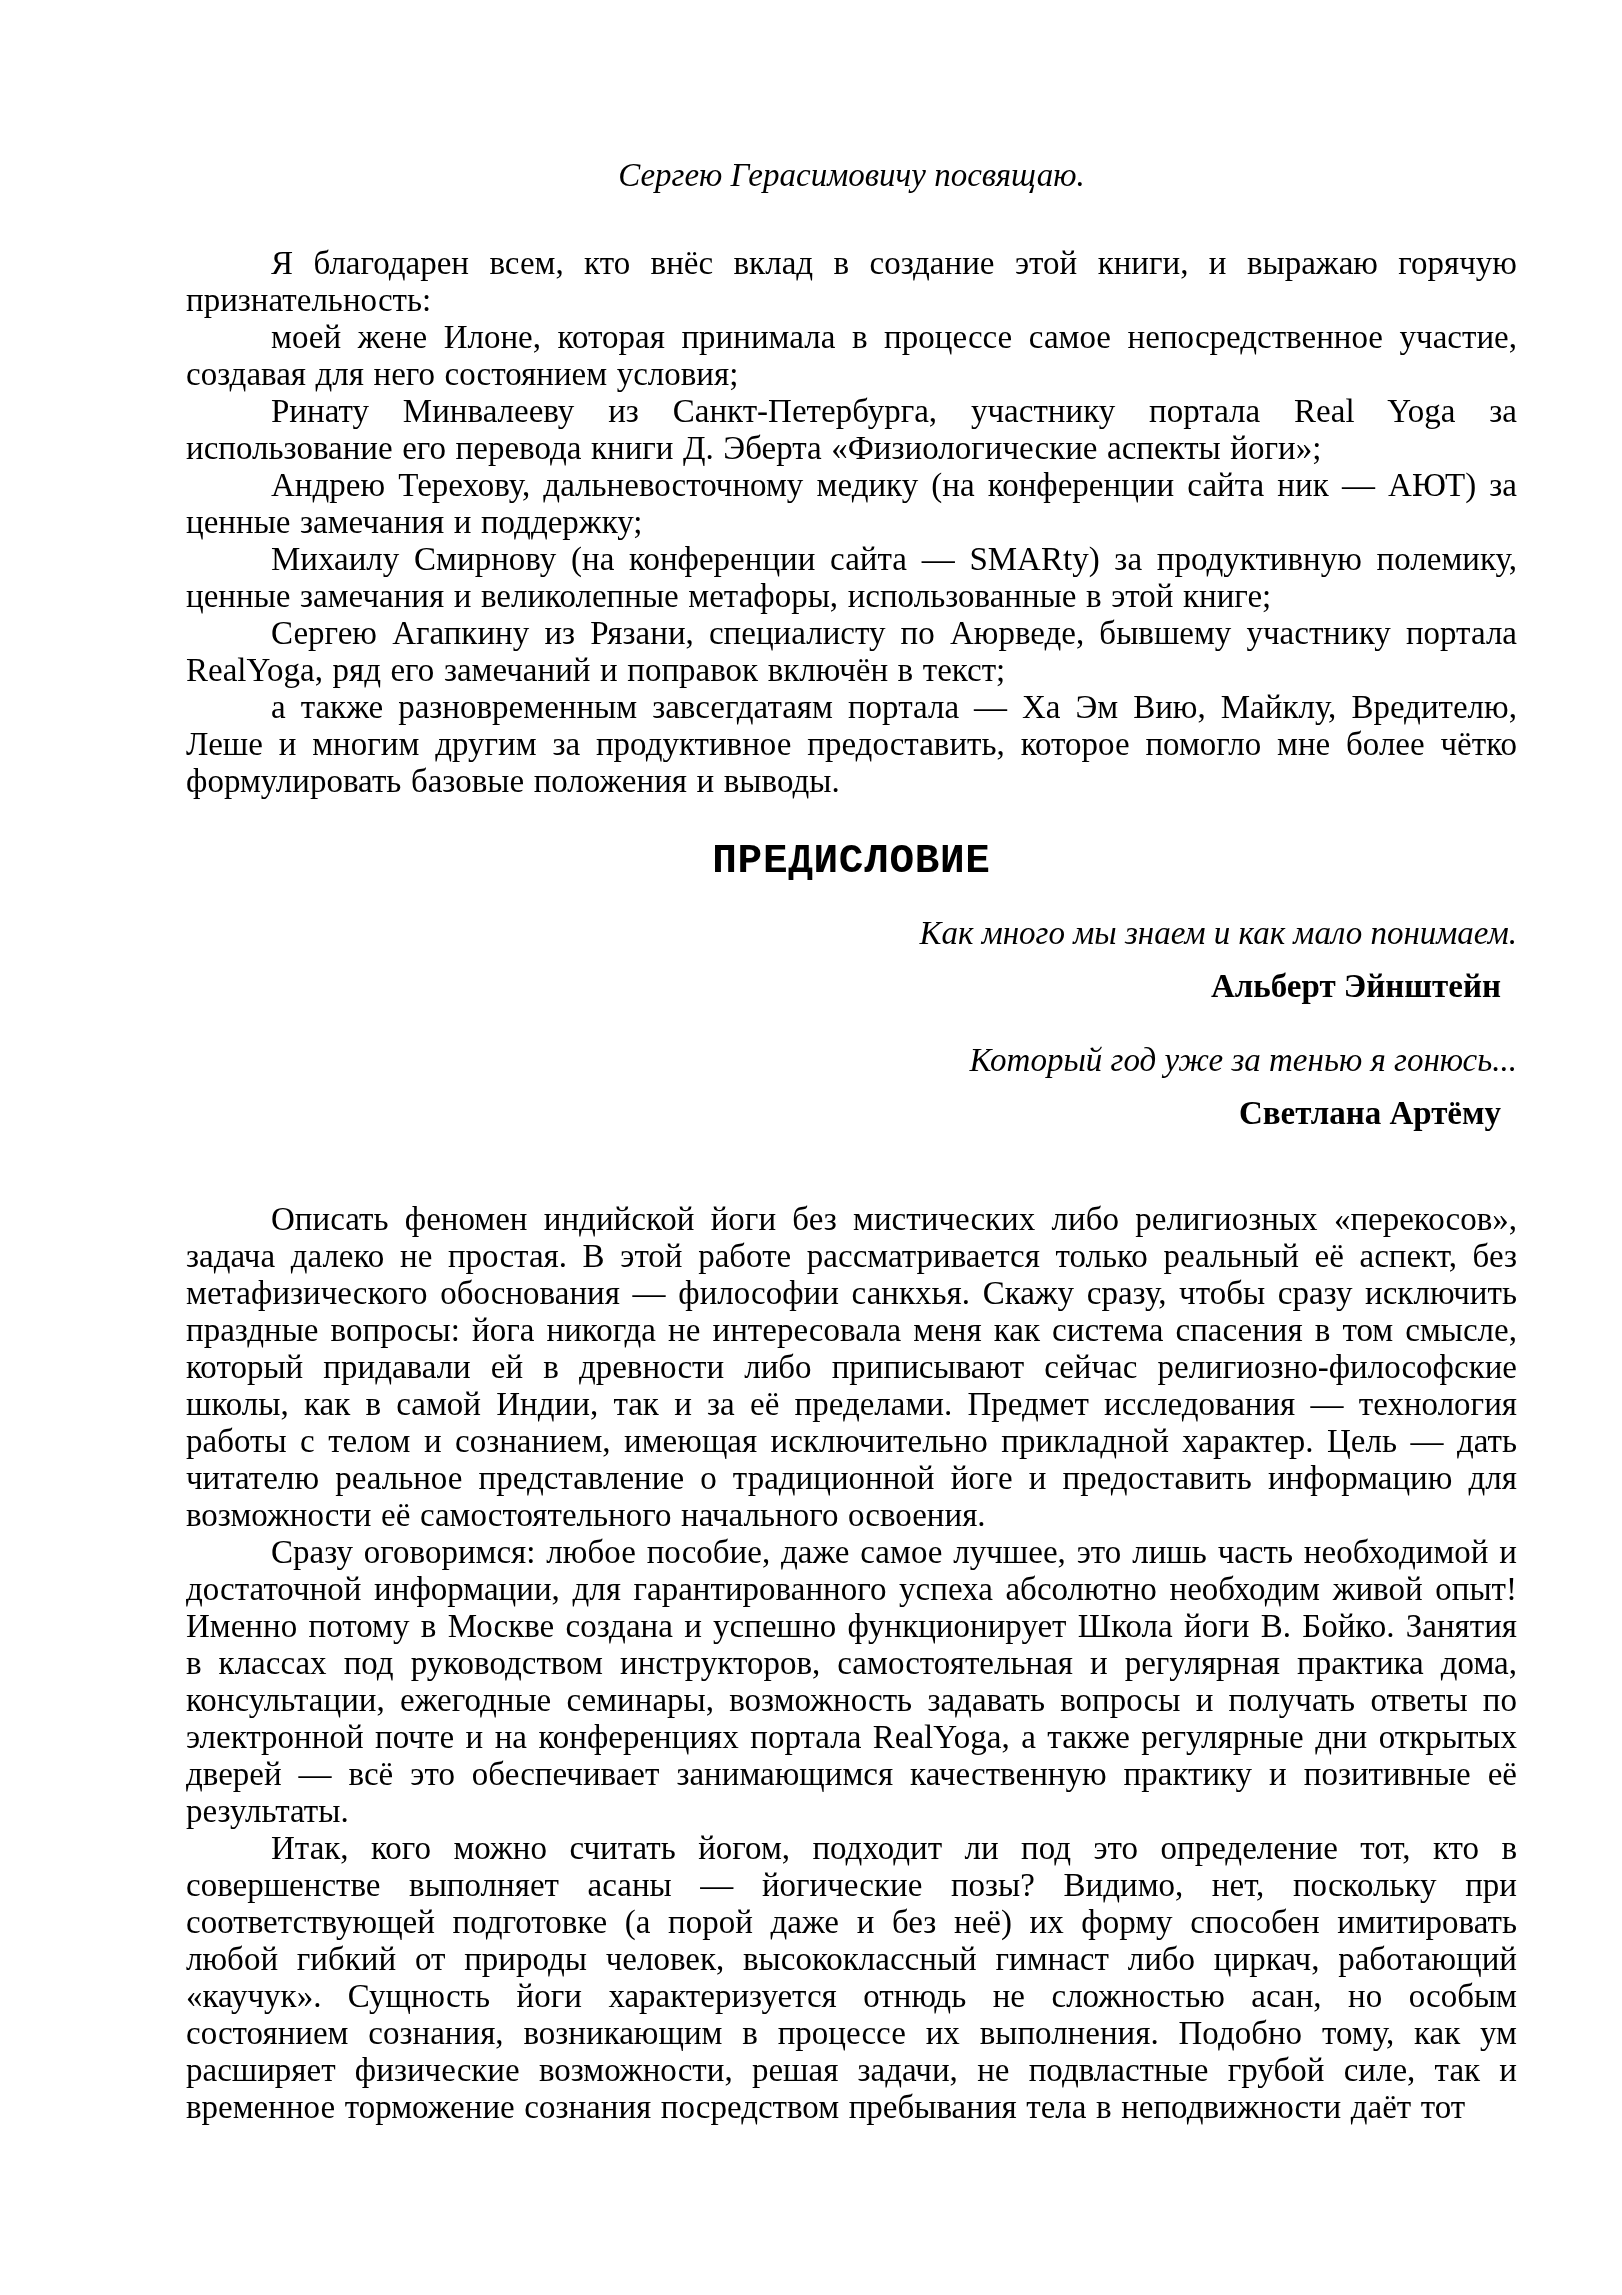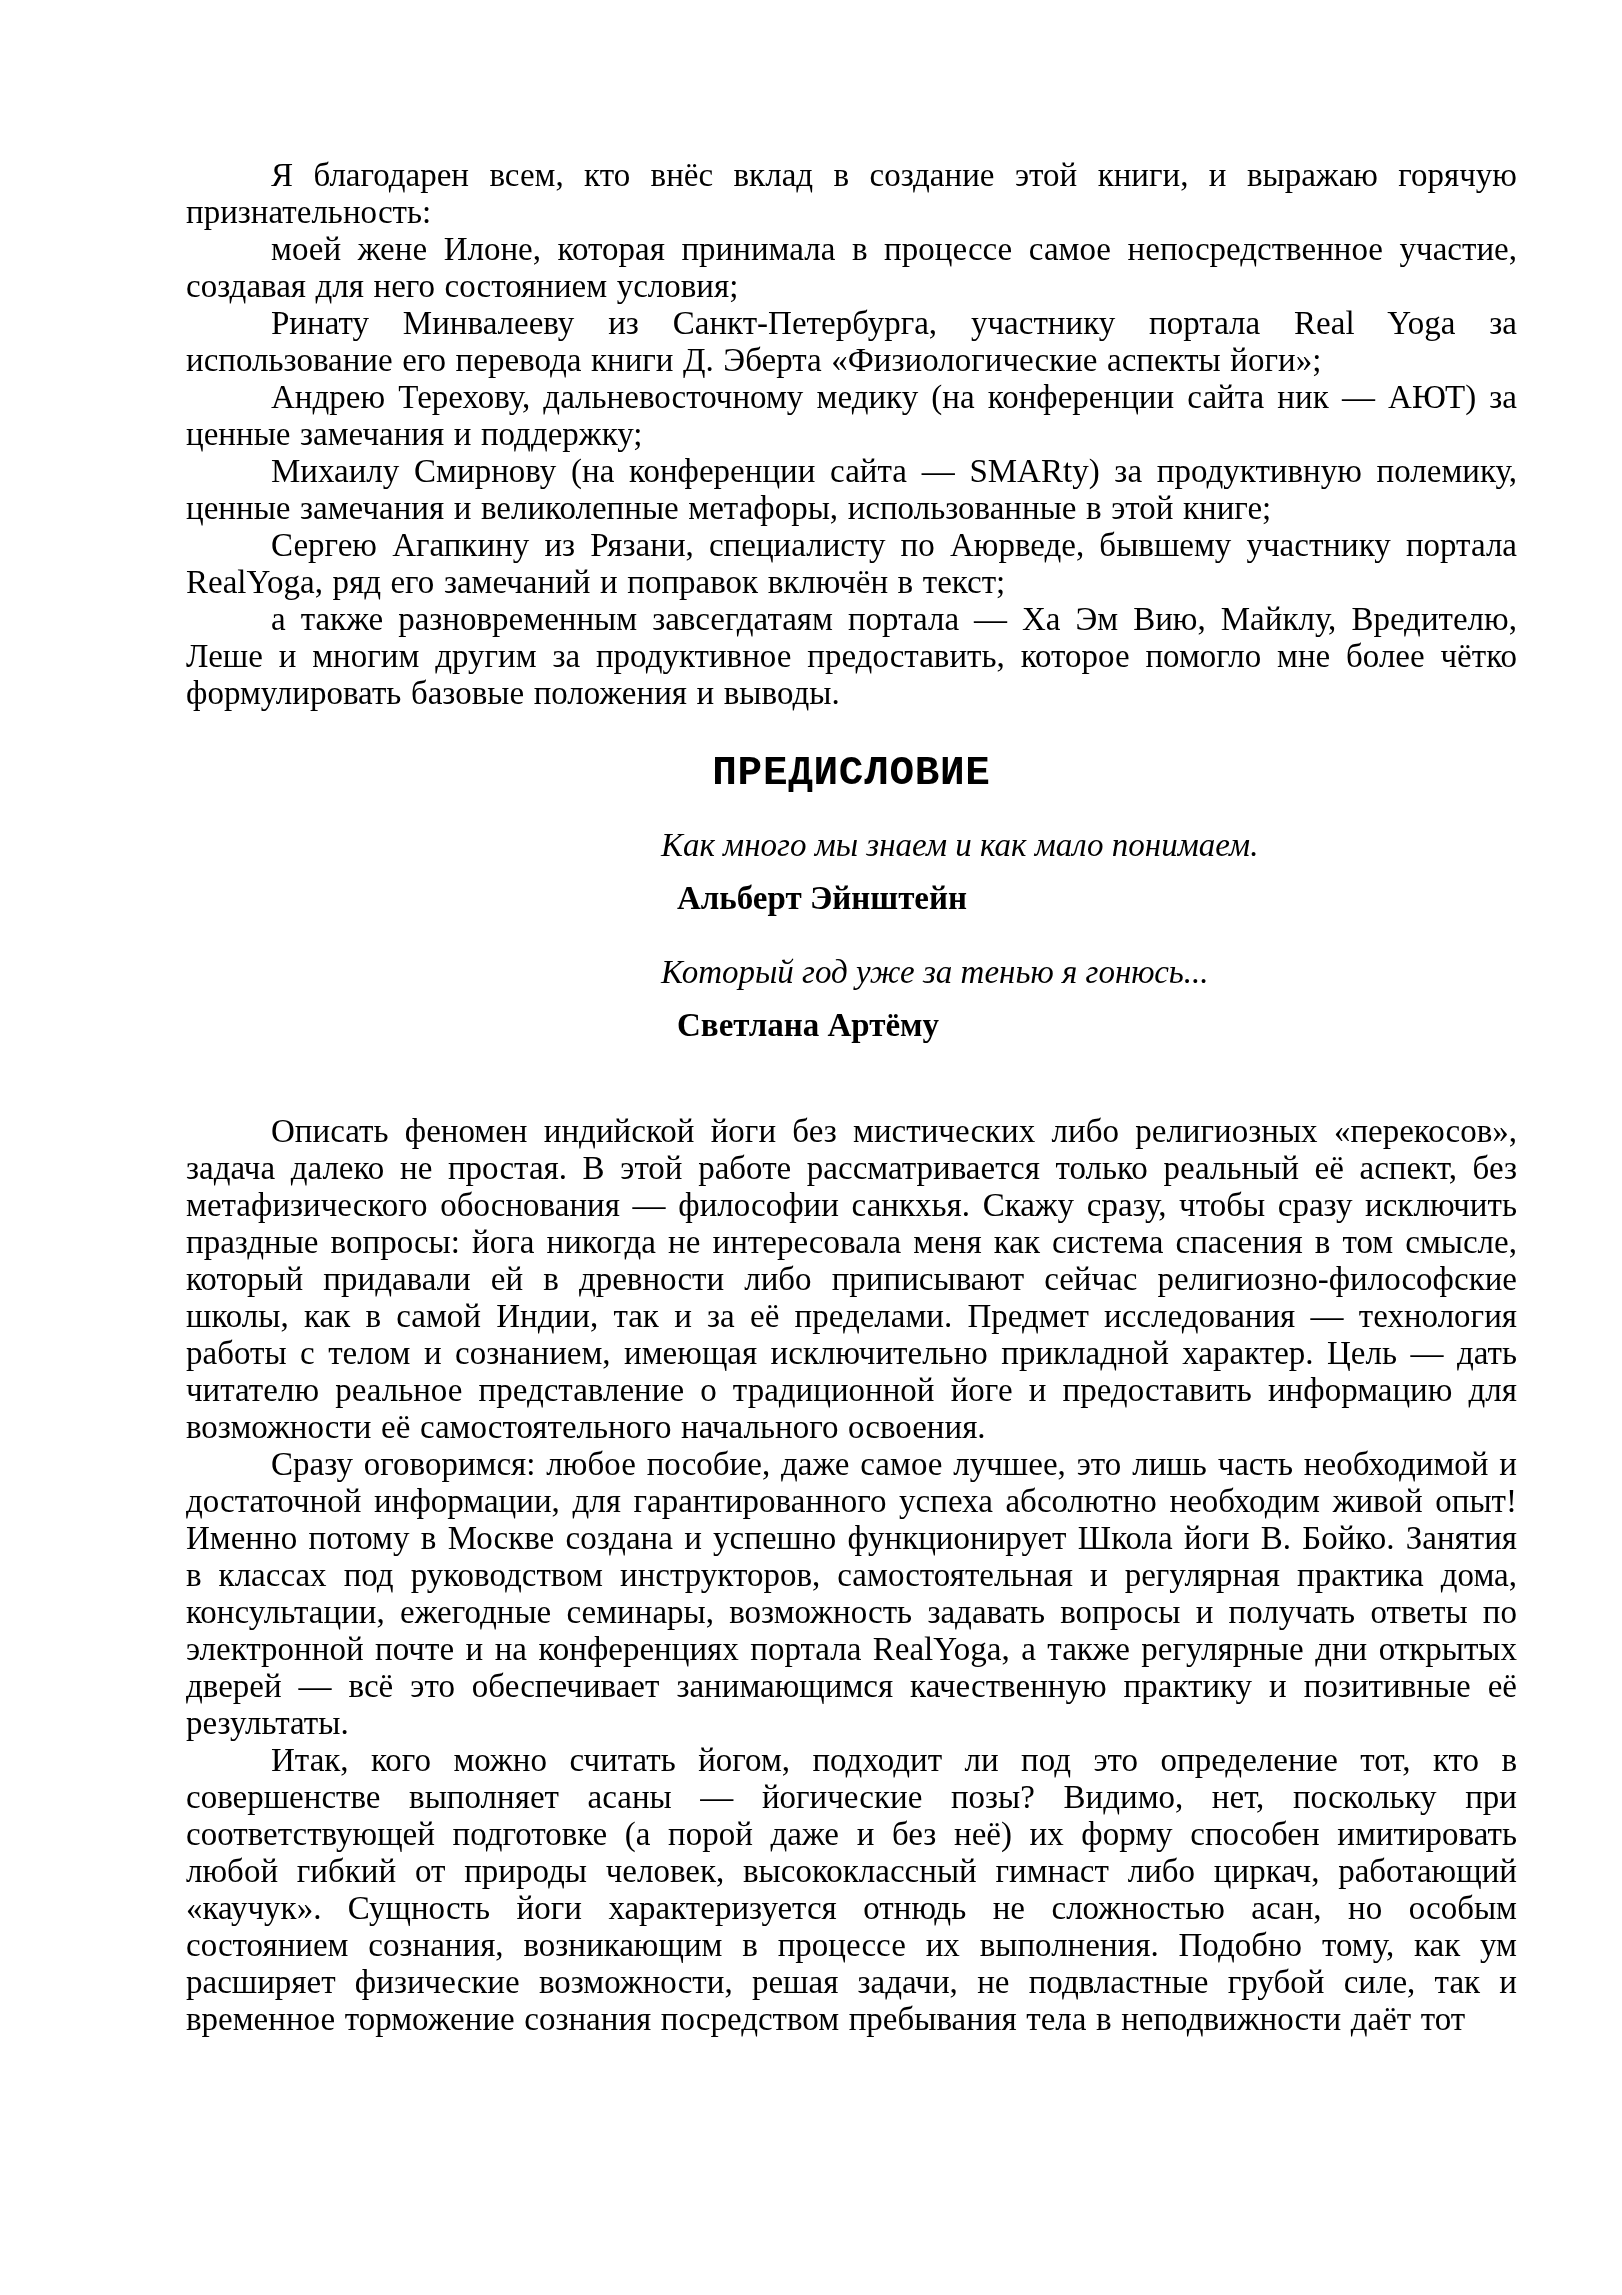--- a/index.html
+++ b/index.html
@@ -39,38 +39,40 @@
     text-align: center;
     font-family: Liberation Mono, monospace;
     font-weight: bold;
     font-size: 41px;
     line-height: 47px;
     letter-spacing: 0.7px;
     text-indent: 0;
   }
   .epigraphs {
     margin: 0 0 69px 475px;
+    text-align: right;
   }
   .epigraph + .epigraph {
     margin-top: 37px;
   }
   .epigraph .quote {
     font-style: italic;
     margin: 0;
   }
   .epigraph .author {
     font-weight: bold;
     margin: 16px;
   }
 </style>
 </head>
 <body>
 
 <div class="page">
 
+  <div class="dedication">Сергею Герасимовичу посвящаю.</div>
 
   <div class="ack">
     <p>Я благодарен всем, кто внёс вклад в создание этой книги, и выражаю горячую признательность:</p>
     <p>моей жене Илоне, которая принимала в процессе самое непосредственное участие, создавая для него состоянием условия;</p>
     <p>Ринату Минвалееву из Санкт-Петербурга, участнику портала Real Yoga за использование его перевода книги Д. Эберта «Физиологические аспекты йоги»;</p>
     <p>Андрею Терехову, дальневосточному медику (на конференции сайта ник — АЮТ) за ценные замечания и поддержку;</p>
     <p>Михаилу Смирнову (на конференции сайта — SMARty) за продуктивную полемику, ценные замечания и великолепные метафоры, использованные в этой книге;</p>
     <p>Сергею Агапкину из Рязани, специалисту по Аюрведе, бывшему участнику портала RealYoga, ряд его замечаний и поправок включён в текст;</p>
     <p>а также разновременным завсегдатаям портала — Ха Эм Вию, Майклу, Вредителю, Леше и многим другим за продуктивное предоставить, которое помогло мне более чётко формулировать базовые положения и выводы.</p>
   </div>

